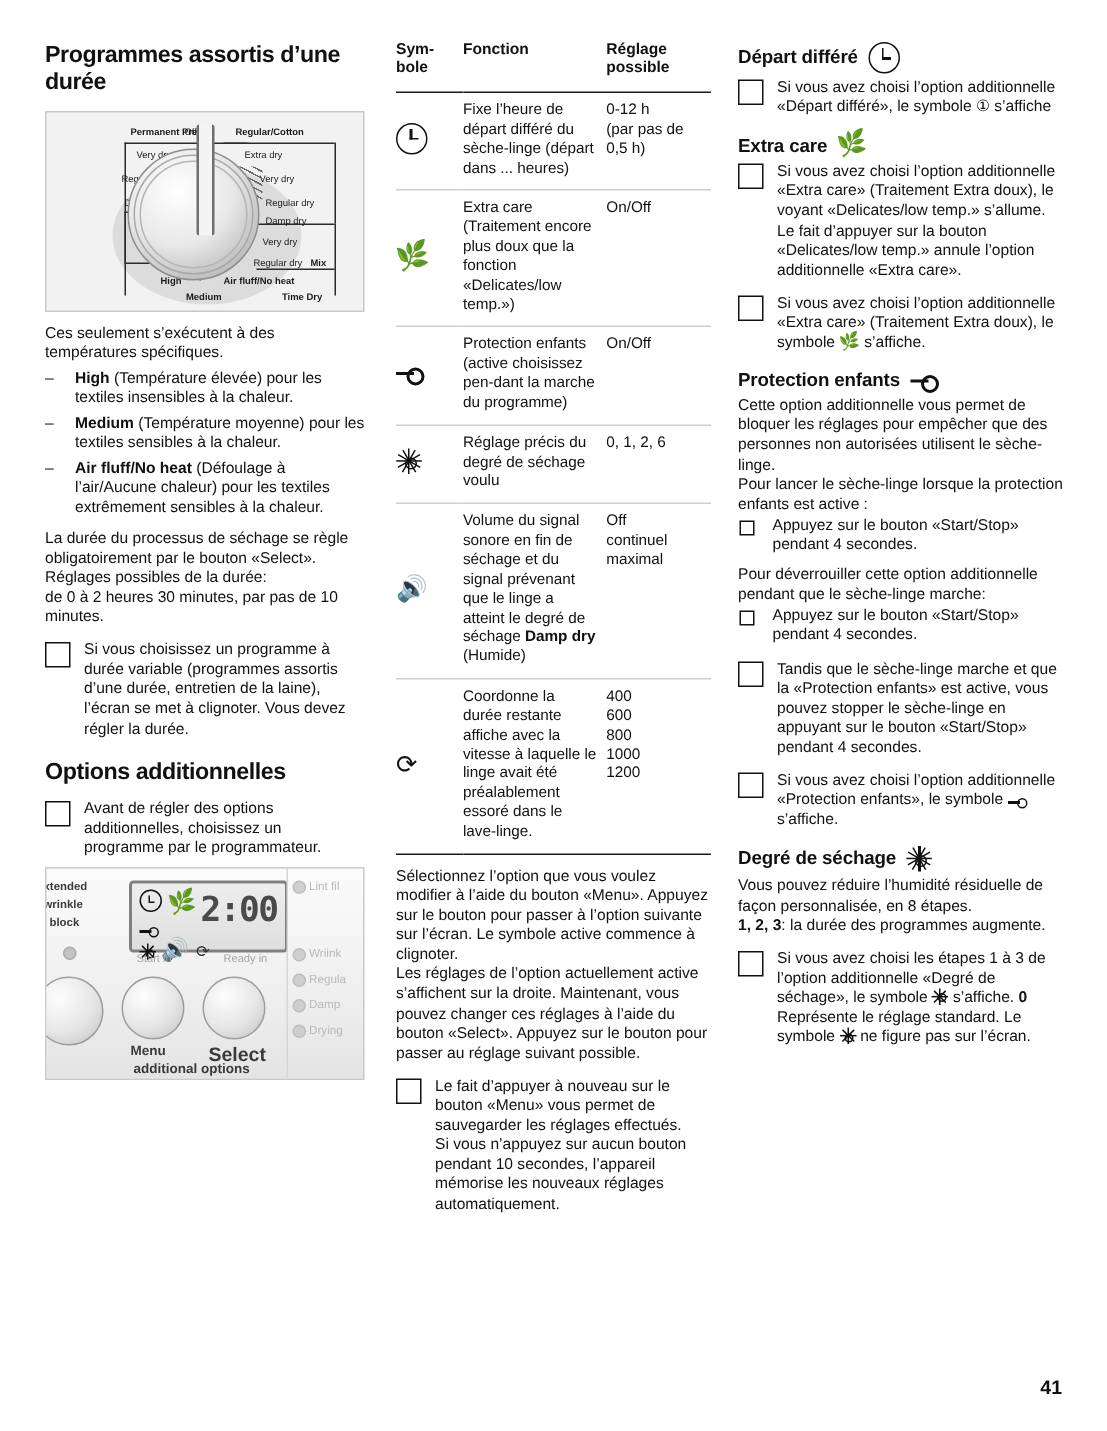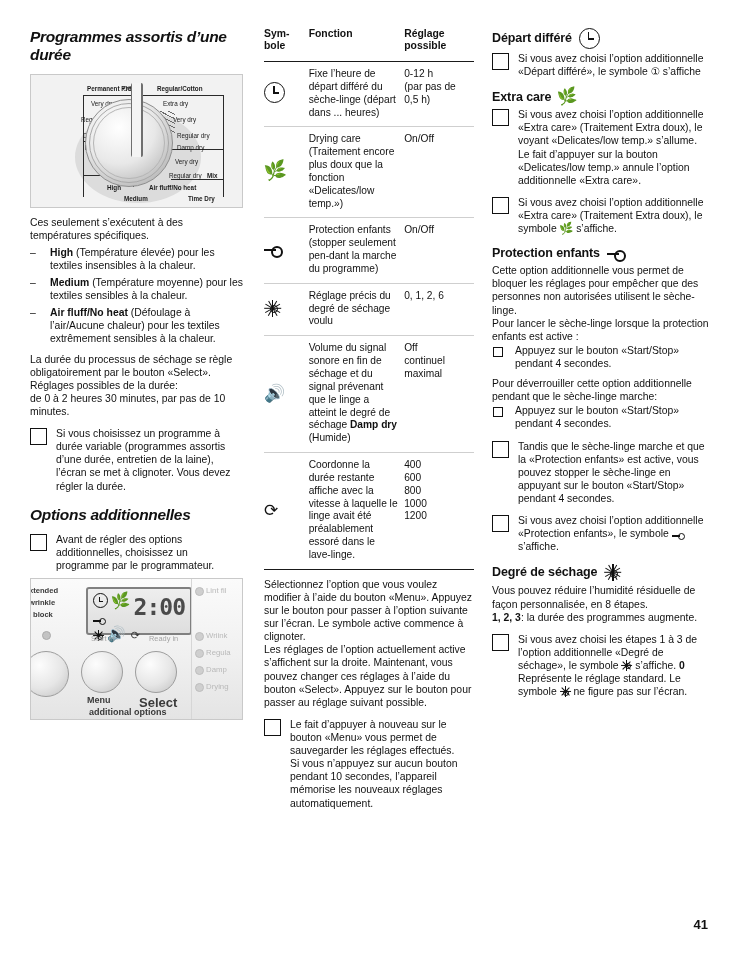--- a/index.html
+++ b/index.html
@@ -14,21 +14,21 @@
 
   
   .col{position:absolute;top:28px;}
   .col-left{left:30px;width:213px;}
   .col-mid{left:264px;width:210px;}
   .col-right{left:492px;width:218px;}
 
   
   h1.sec{
     font-size:15.5px;font-weight:bold;line-height:1.18;
-    margin:0 0 9px 0;letter-spacing:-0.3px;font-style:italic;
+    margin:0 0 9px 0;letter-spacing:-0.3px;
   }
   h2.sub{
     font-size:12.5px;font-weight:bold;line-height:1.2;
     margin:11px 0 3px 0;letter-spacing:-0.1px;
     display:flex;align-items:center;gap:7px;
   }
   p.t{font-size:10.4px;line-height:1.26;margin:0 0 0 0;}
   p.gap{margin-top:7px;}
   .b{font-weight:bold;}
 
@@ -335,28 +335,28 @@
             <span class="ic clock-ic clock-big"></span>
           </td>
           <td class="fn">Fixe l’heure de départ différé du sèche-linge (départ dans ... heures)</td>
           <td class="set" style="white-space:pre-line;">0-12 h
 (par pas de 0,5 h)</td>
         </tr>
         <tr>
           <td class="sym">
             <span class="feather-ic" style="font-size:18px;">🌿</span>
           </td>
-          <td class="fn">Drying care (Traitement encore plus doux que la fonction «Delicates/low temp.»)</td>
+          <td class="fn">Extra care (Traitement encore plus doux que la fonction «Delicates/low temp.»)</td>
           <td class="set">On/Off</td>
         </tr>
         <tr>
           <td class="sym">
             <span class="ic key-ic"><span class="shaft"></span><span class="ring"></span></span>
           </td>
-          <td class="fn">Protection enfants (stopper seulement pen-dant la marche du programme)</td>
+          <td class="fn">Protection enfants (active choisissez pen-dant la marche du programme)</td>
           <td class="set">On/Off</td>
         </tr>
         <tr>
           <td class="sym">
             <span class="ic sun-ic">
               <span class="ray" style="transform:rotate(0deg)"></span><span class="ray" style="transform:rotate(30deg)"></span><span class="ray" style="transform:rotate(60deg)"></span><span class="ray" style="transform:rotate(90deg)"></span><span class="ray" style="transform:rotate(120deg)"></span><span class="ray" style="transform:rotate(150deg)"></span><span class="core"></span>
             </span>
           </td>
           <td class="fn">Réglage précis du degré de séchage voulu</td>
           <td class="set">0, 1, 2, 6</td>

